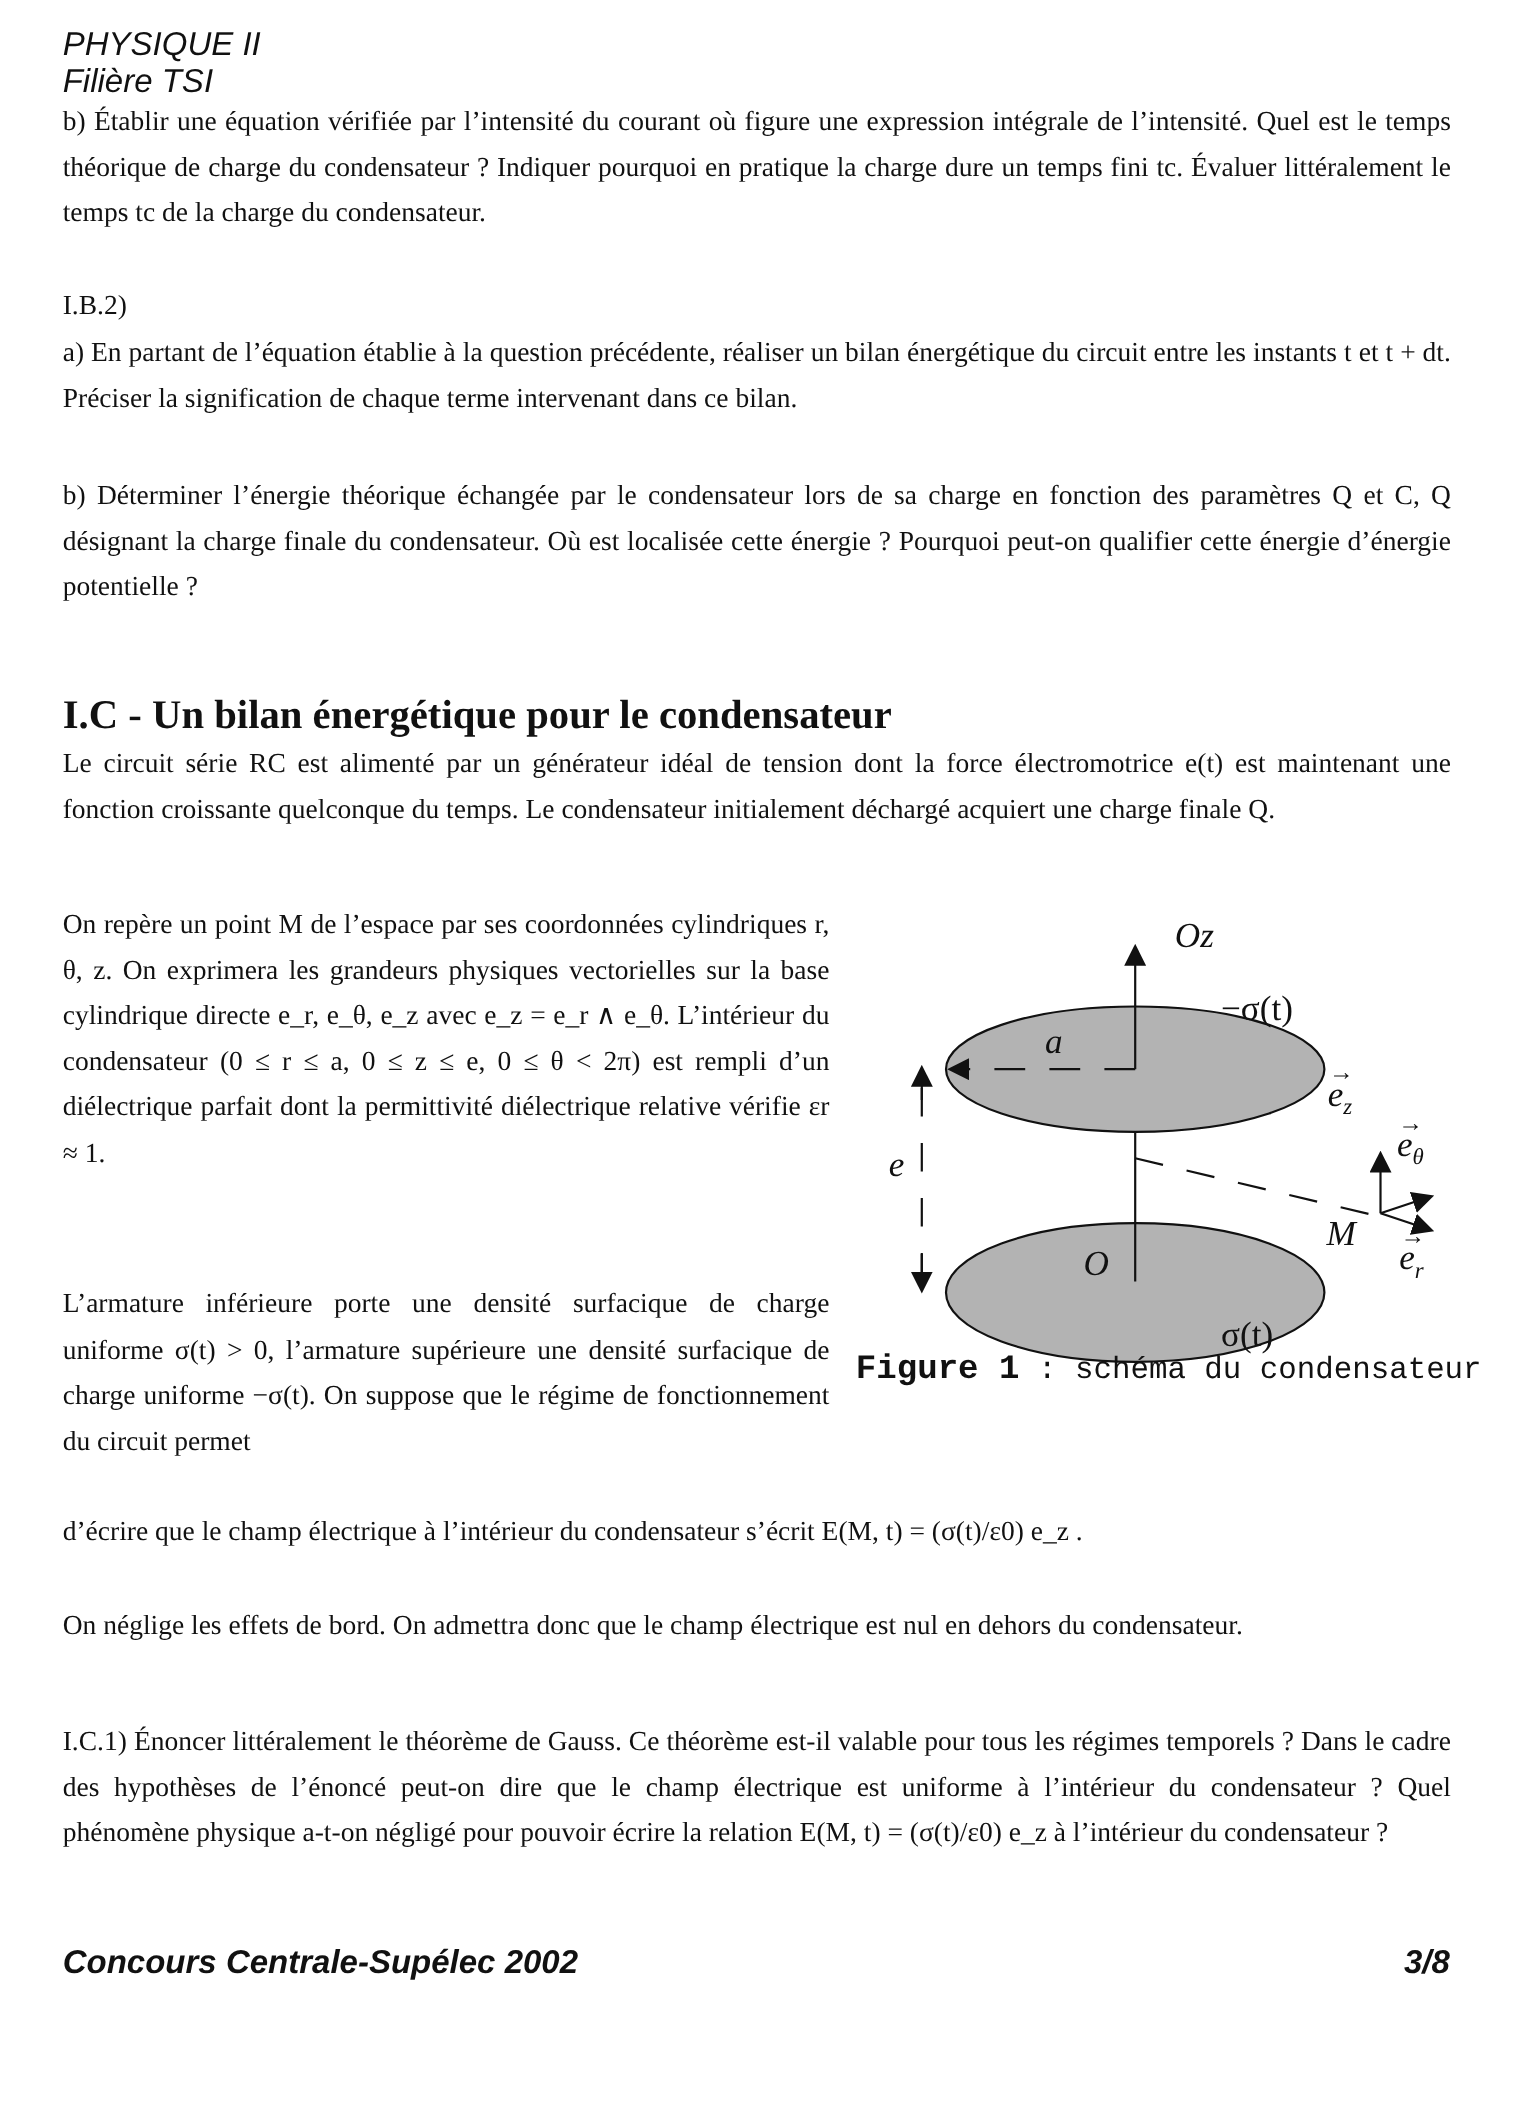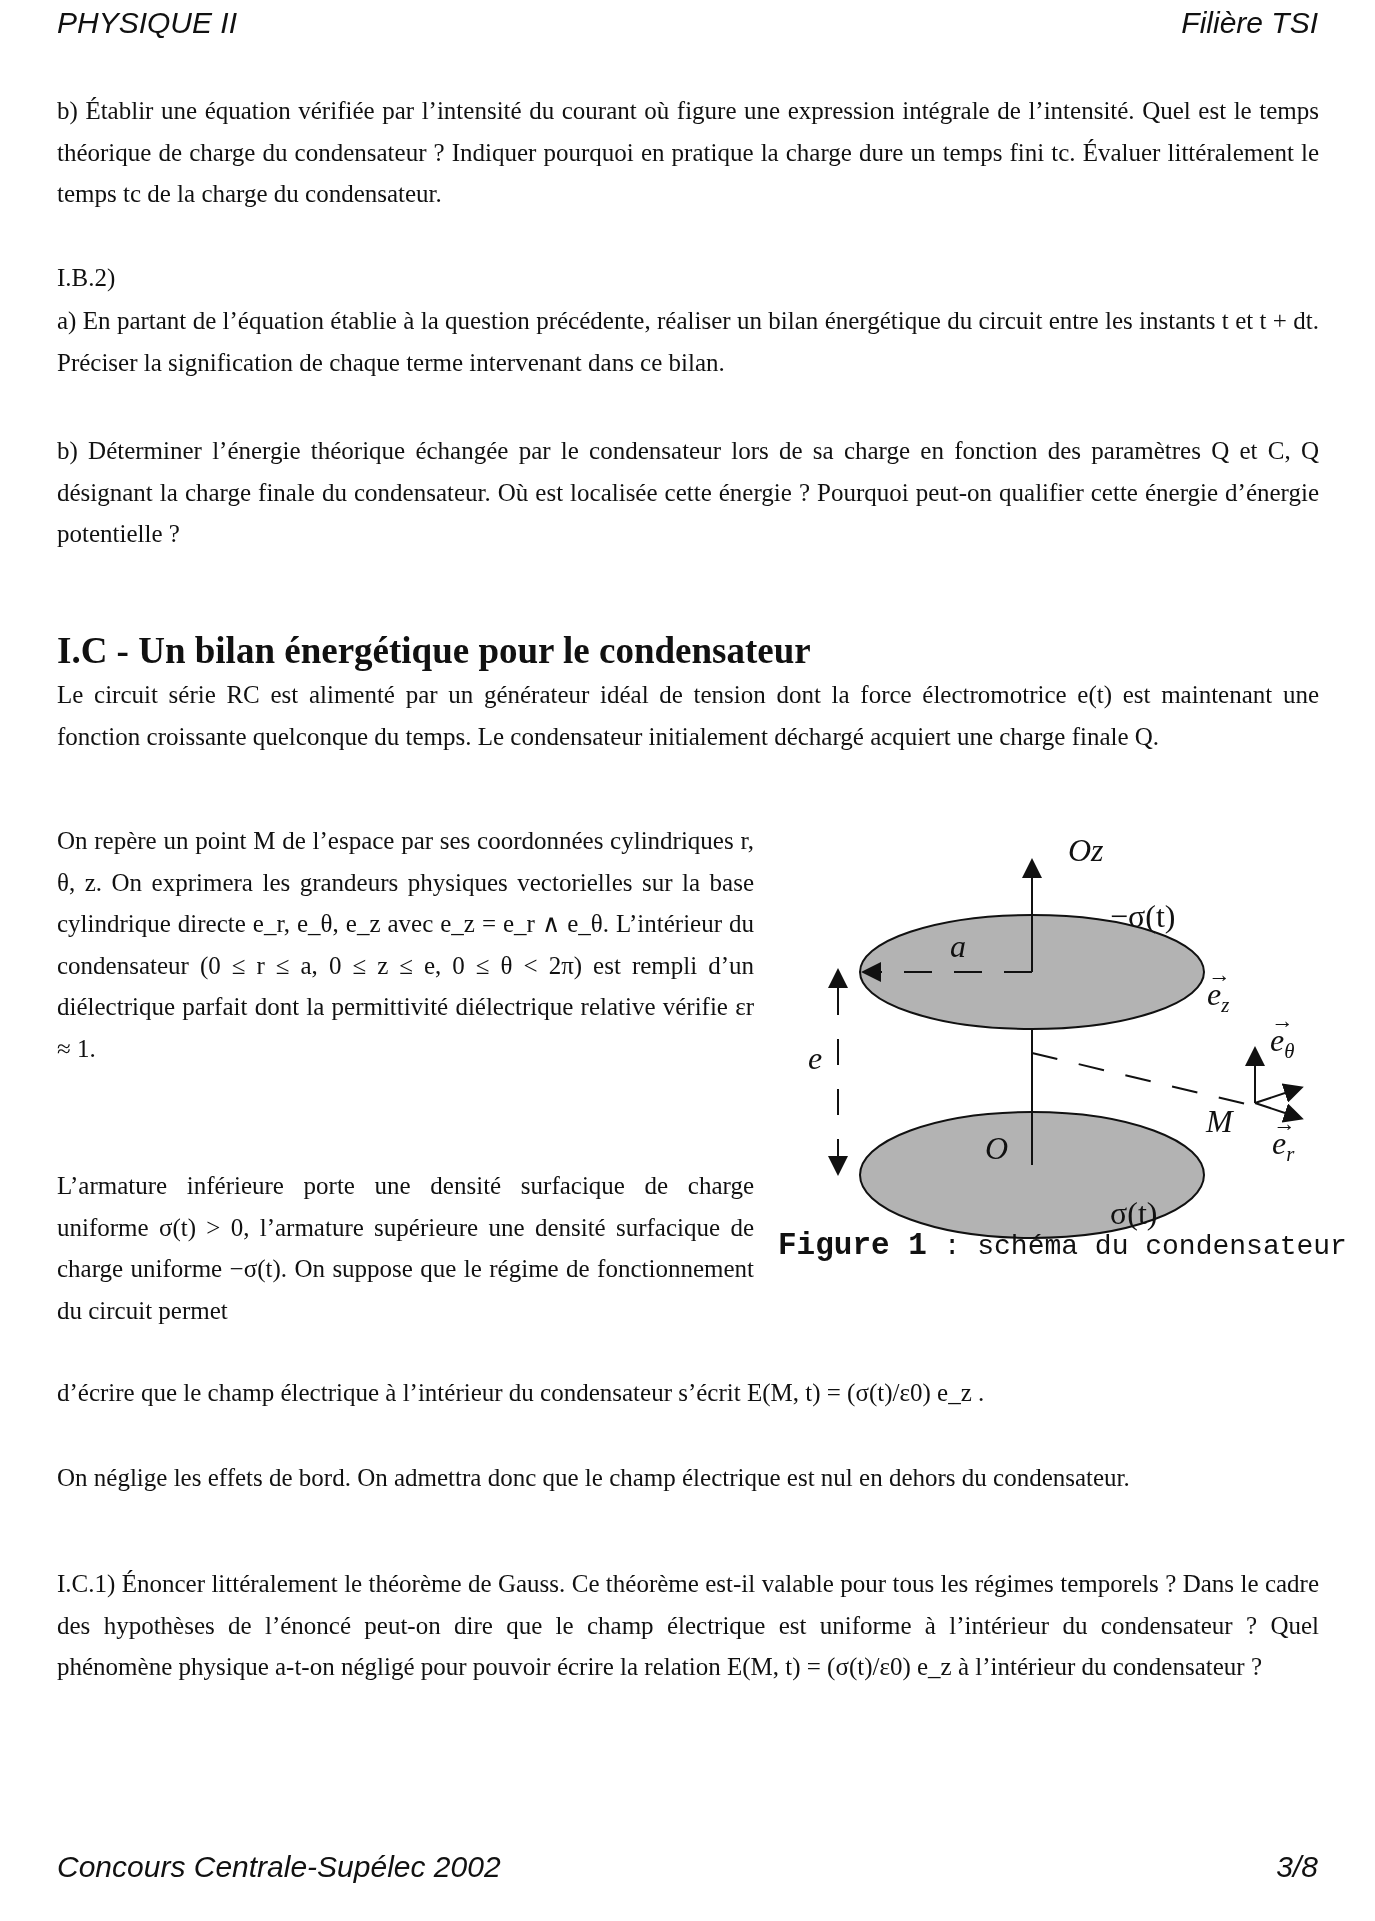--- a/index.html
+++ b/index.html
@@ -5,22 +5,22 @@
   html, body { margin: 0; padding: 0; background: #ffffff; }
   body {
     width: 1375px; height: 1921px; position: relative; overflow: hidden;
     color: #111; font-family: "DejaVu Serif", "Liberation Serif", serif;
   }
   .hdr, .ftr {
     position: absolute; left: 57px; right: 57px;
     font-family: "Liberation Sans", sans-serif; font-style: italic;
     font-size: 30px; display: flex; justify-content: space-between;
   }
-  .hdr { top: 6px; }
-  .ftr { top: 1850px; }
+  .hdr { top: 24px; flex-direction: column; }
+  .ftr { top: 1768px; font-weight: bold; }
   .txt {
     position: absolute; left: 57px; width: 1262px;
     font-family: "Liberation Serif", serif; font-size: 25px; line-height: 41.5px;
     text-align: justify; margin: 0;
   }
   .txt.narrow { width: 697px; }
   .h { font-weight: bold; font-size: 37px; }
   .vec { position: relative; display: inline-block; font-style: italic; }
   .vec::before {
     content: "\2192"; position: absolute; left: 0.05em; top: -0.62em;

